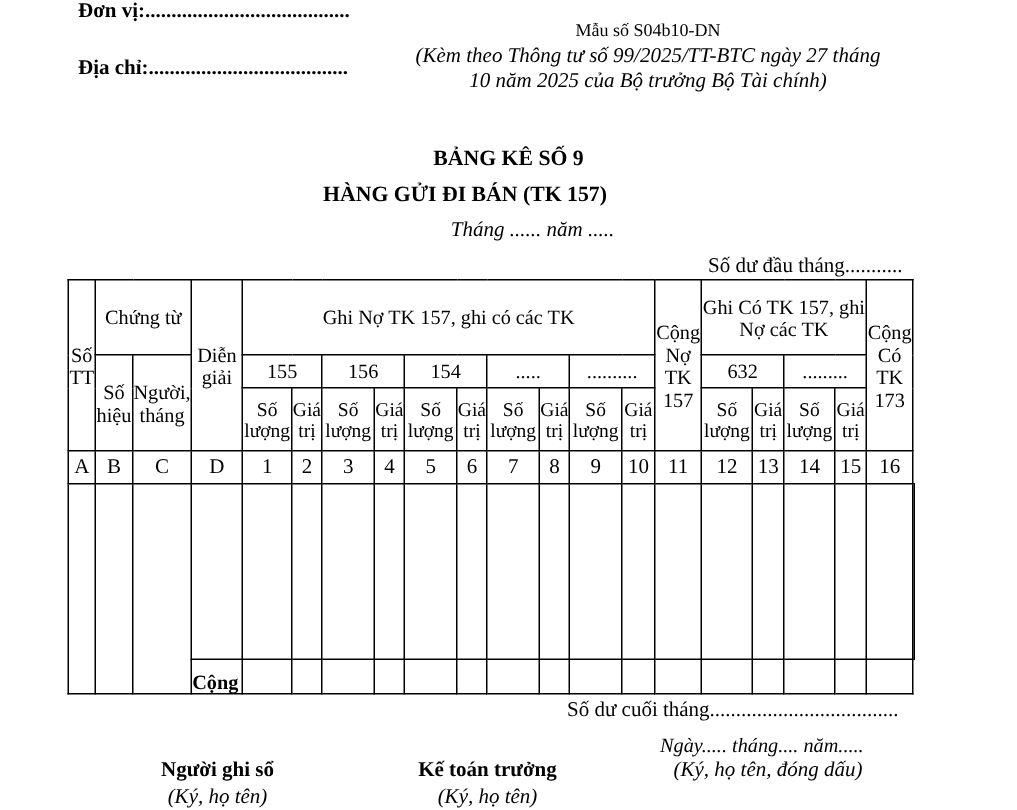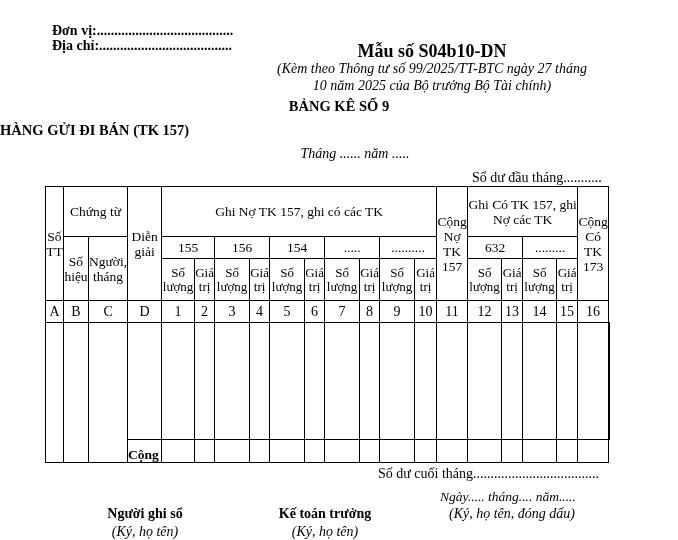--- a/index.html
+++ b/index.html
@@ -1,26 +1,26 @@
 <!DOCTYPE html>
 <html><head>
 <meta charset="utf-8">
 <style>
   html, body { margin:0; padding:0; background:#ffffff; }
   body { width:678px; height:540px; position:relative; overflow:hidden;
          font-family:"Liberation Serif", "DejaVu Serif", serif; color:#000; }
   .abs { position:absolute; }
   .b { font-weight:bold; }
-  #unit { left:52px; top:23px; font-size:14px; }
+  #unit { left:52px; top:0; font-size:14px; }
   #addr { left:52px; top:38px; font-size:14px; }
   #form-block { left:262px; top:12px; width:340px; text-align:center; font-size:14px; line-height:17px; }
-  #form-code { font-weight:bold; font-size:18px;margin-top:31px; }
+  #form-code { font-weight:normal; font-size:12px; }
   #form-note { font-style:italic; font-size:14px; }
   #title1 { left:0; width:678px; top:98px; text-align:center; font-weight:bold; font-size:14.5px; }
-  #title2 { left:0; width:620px; top:122px; text-align:left; font-weight:bold; font-size:14.5px; }
+  #title2 { left:0; width:620px; top:122px; text-align:center; font-weight:bold; font-size:14.5px; }
   #period { left:0; width:678px; top:146px; text-align:center; font-style:italic; font-size:14px;margin-left:16px; }
   #opening { left:472px; top:170px; font-size:14px; }
 
   table.grid { position:absolute; left:45px; top:186px; border-collapse:collapse; table-layout:fixed; }
   table.grid td { border:1px solid #000; padding:0; text-align:center; vertical-align:middle;
                   font-size:13.5px; line-height:15px; overflow:hidden; }
   table.grid td.small { font-size:13px; line-height:14px;margin-top:24px; }
   table.grid td.num { font-size:14px; }
   .cong { font-weight:bold; text-align:left !important; vertical-align:bottom !important; }
 

